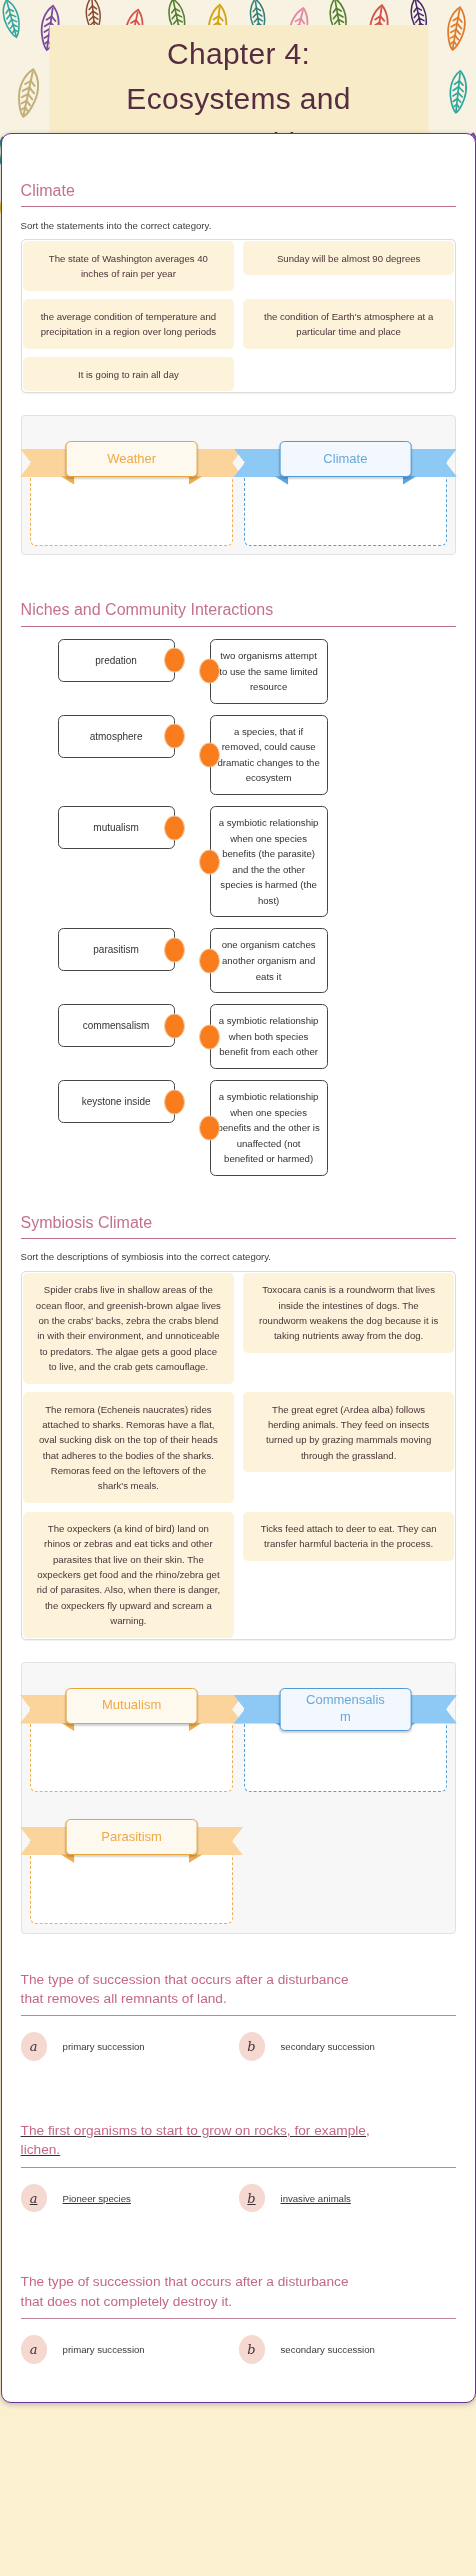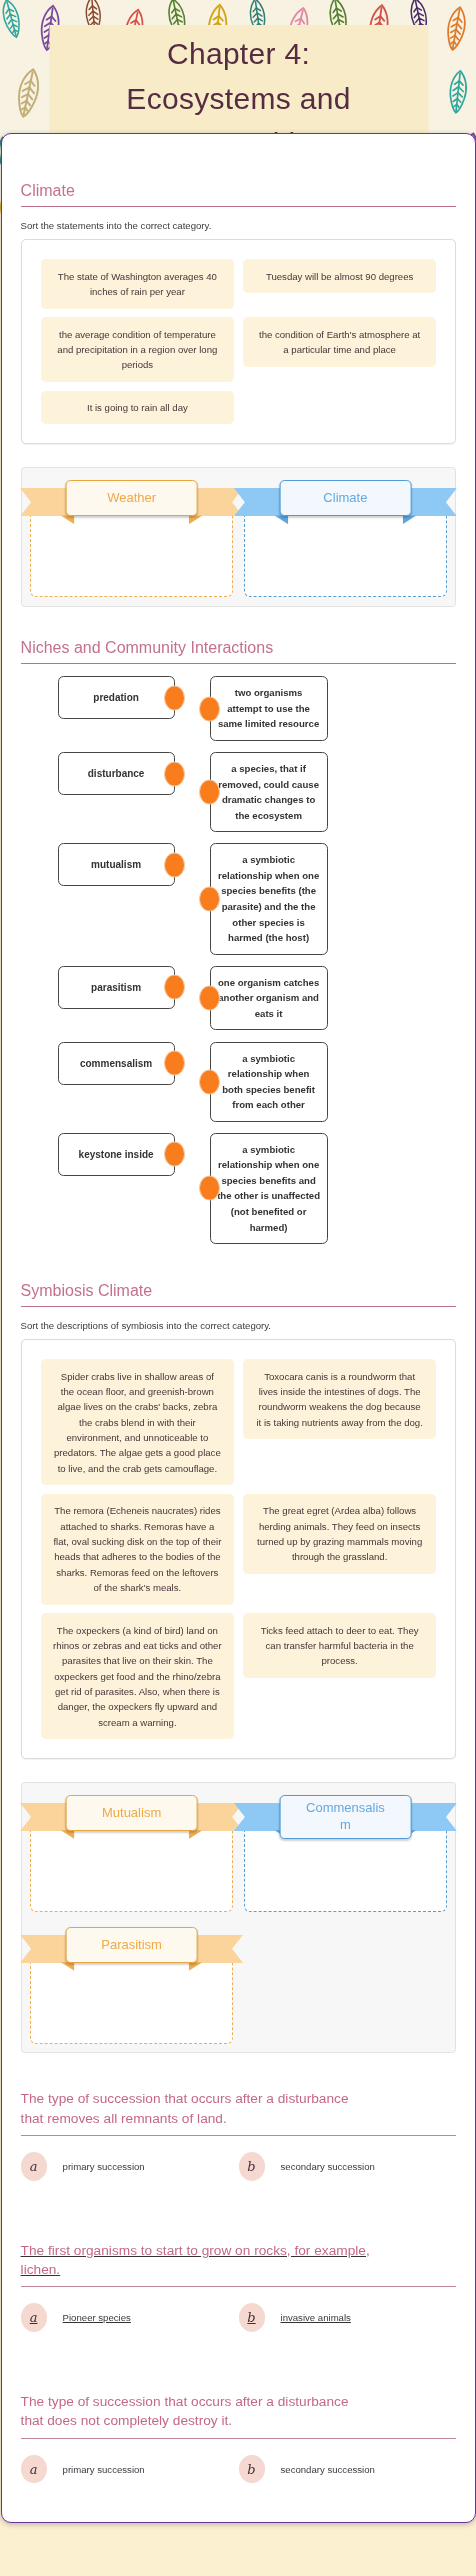--- a/index.html
+++ b/index.html
@@ -31,79 +31,79 @@
     background:#fff; border:1.9px solid #6a3494; border-radius:10px;
     box-shadow:0 1.2px 5px rgba(60,30,80,.25);
     padding:48px 18.6px 21px;
   }
   h2.sec-heading { font-size:16px; font-weight:500; color:#c4708f; margin-bottom:5px; }
   .rule { border-top:1.2px solid #bd6f8e; margin:6.2px 0 12.4px; }
   .instruction { font-size:9.6px; color:#3c3c3c; margin-bottom:8.7px; }
   
   .pool {
     border:0.6px solid #dcdcdc; border-radius:5px; background:#fff;
-    padding:19px; box-shadow:0 0.6px 1.2px rgba(0,0,0,.06);
+    padding:1px; box-shadow:0 0.6px 1.2px rgba(0,0,0,.06);
   }
   .pool-grid { display:grid; grid-template-columns:1fr 1fr; gap:8.7px; align-items:start; }
   .stmt {
     background:#fdf3da; border-radius:5px; padding:9.3px 12.4px;
     text-align:center; color:#4a3338; font-size:9.6px; line-height:1.6;
     cursor:grab;
   }
   
   .sortbox {
     background:#f7f7f8; border:0.6px solid #e2e2e2; border-radius:3.7px;
     padding:8.7px; display:grid; grid-template-columns:1fr 1fr; gap:11.2px;
     margin-top:22.3px;
   }
   .zone-wrap { position:relative; padding-top:28.6px; }
   .zone {
     border:1.2px dashed #eead52; border-radius:6.2px; background:#fff; height:92px;
   }
   .zone-wrap.blue .zone { border-color:#569ed8; }
-  .ribbon { position:absolute; top:4px; left:50%; transform:translateX(-50%); width:106%; height:45px; z-index:2; }
+  .ribbon { position:absolute; top:16px; left:50%; transform:translateX(-50%); width:106%; height:45px; z-index:2; }
   .wing { position:absolute; top:7.4px; height:28.6px; width:26%; background:#fbd49c; }
   .zone-wrap.blue .wing { background:#8ec8f4; }
   .wing.l { left:-2%; clip-path:polygon(0 0,100% 0,100% 100%,0 100%,20% 50%); }
   .wing.r { right:-2%; clip-path:polygon(0 0,100% 0,80% 50%,100% 100%,0 100%); }
   .fold { position:absolute; top:35px; width:13.7px; height:8.7px; background:#f0ad4e; }
   .zone-wrap.blue .fold { background:#5ea5df; }
   .fold.l { left:17%; clip-path:polygon(0 0,100% 0,100% 100%); }
   .fold.r { right:17%; clip-path:polygon(0 0,100% 0,0 100%); }
   .banner-box {
     position:relative; margin:0 auto; width:66%; max-width:132px; min-height:36px;
     background:#fdf9ee; border:1.2px solid #e8a53e; border-radius:5px;
     display:flex; align-items:center; justify-content:center; text-align:center;
     font-size:13px; color:#efa947; z-index:2; padding:3.7px 5px;
     box-shadow:0 1.2px 1.9px rgba(0,0,0,.18);
   }
   .zone-wrap.blue .banner-box { background:#f2f8fd; border-color:#4f9ada; color:#66a9dd; }
   .banner-box span { display:inline-block; max-width:82px; overflow-wrap:anywhere; line-height:1.3; }
   
   .matching { margin-top:3.7px; }
-  .match-row { display:flex; align-items:flex-start; margin-bottom:11.2px;font-weight:bold; }
+  .match-row { display:flex; align-items:flex-start; margin-bottom:11.2px; }
   .term-box {
     position:relative; width:117px; min-height:43px; margin-left:37px;
     border:0.9px solid #454545; border-radius:5.6px; background:#fff;
     display:flex; align-items:center; justify-content:center; text-align:center;
     font-size:10px; color:#333; padding:3.7px 6.2px;
   }
   .def-box {
     position:relative; width:118px; margin-left:35px;
     border:0.9px solid #454545; border-radius:5.6px; background:#fff;
     padding:8px 6.2px; font-size:9.6px; line-height:1.62; color:#333; text-align:center;
   }
   .dot {
     position:absolute; top:50%; transform:translateY(-50%);
     width:21px; height:25px; border-radius:50%;
     background:#f97d1c; border:1.2px solid #f3c9a4; cursor:pointer;
   }
   .dot.right { right:-11.8px; }
   .dot.left { left:-11.8px; }
-  .sec-gap { margin-top:32px; }
+  .sec-gap { margin-top:46px; }
   .sec-gap-lg { margin-top:38px; }
   
   .question { margin-top:36px; }
   .q-prompt { font-size:13.7px; font-weight:normal; line-height:1.4; color:#c4688a; max-width:351px; margin-bottom:7.4px; }
   .q-rule { border-top:0.9px solid #c2849c; margin-bottom:16px; }
   .q-options { display:flex; }
   .q-opt { display:flex; align-items:center; width:50%; cursor:pointer; }
   .opt-circle {
     width:26px; height:28.6px; border-radius:50%; background:#f5d8d0;
     display:flex; align-items:center; justify-content:center;
@@ -160,21 +160,21 @@
 <div class="card">
 
   <section>
     <h2 class="sec-heading">Climate</h2>
     <div class="rule"></div>
     <p class="instruction">Sort the statements into the correct category.</p>
 
     <div class="pool">
       <div class="pool-grid">
         <div class="stmt">The state of Washington averages 40 inches of rain per year</div>
-        <div class="stmt">Tuesday will be almost 90 degrees</div>
+        <div class="stmt">Sunday will be almost 90 degrees</div>
         <div class="stmt">the average condition of temperature and precipitation in a region over long periods</div>
         <div class="stmt">the condition of Earth's atmosphere at a particular time and place</div>
         <div class="stmt">It is going to rain all day</div>
       </div>
     </div>
 
     <div class="sortbox">
       <div class="zone-wrap orange">
         <div class="ribbon">
           <div class="wing l"></div>
@@ -214,21 +214,21 @@
           <span class="dot right"></span>
         </div>
         <div class="def-box">
           <span class="dot left"></span>
           <span>two organisms attempt to use the same limited resource</span>
         </div>
       </div>
 
       <div class="match-row">
         <div class="term-box">
-          <span>disturbance</span>
+          <span>atmosphere</span>
           <span class="dot right"></span>
         </div>
         <div class="def-box">
           <span class="dot left"></span>
           <span>a species, that if removed, could cause dramatic changes to the ecosystem</span>
         </div>
       </div>
 
       <div class="match-row">
         <div class="term-box">

